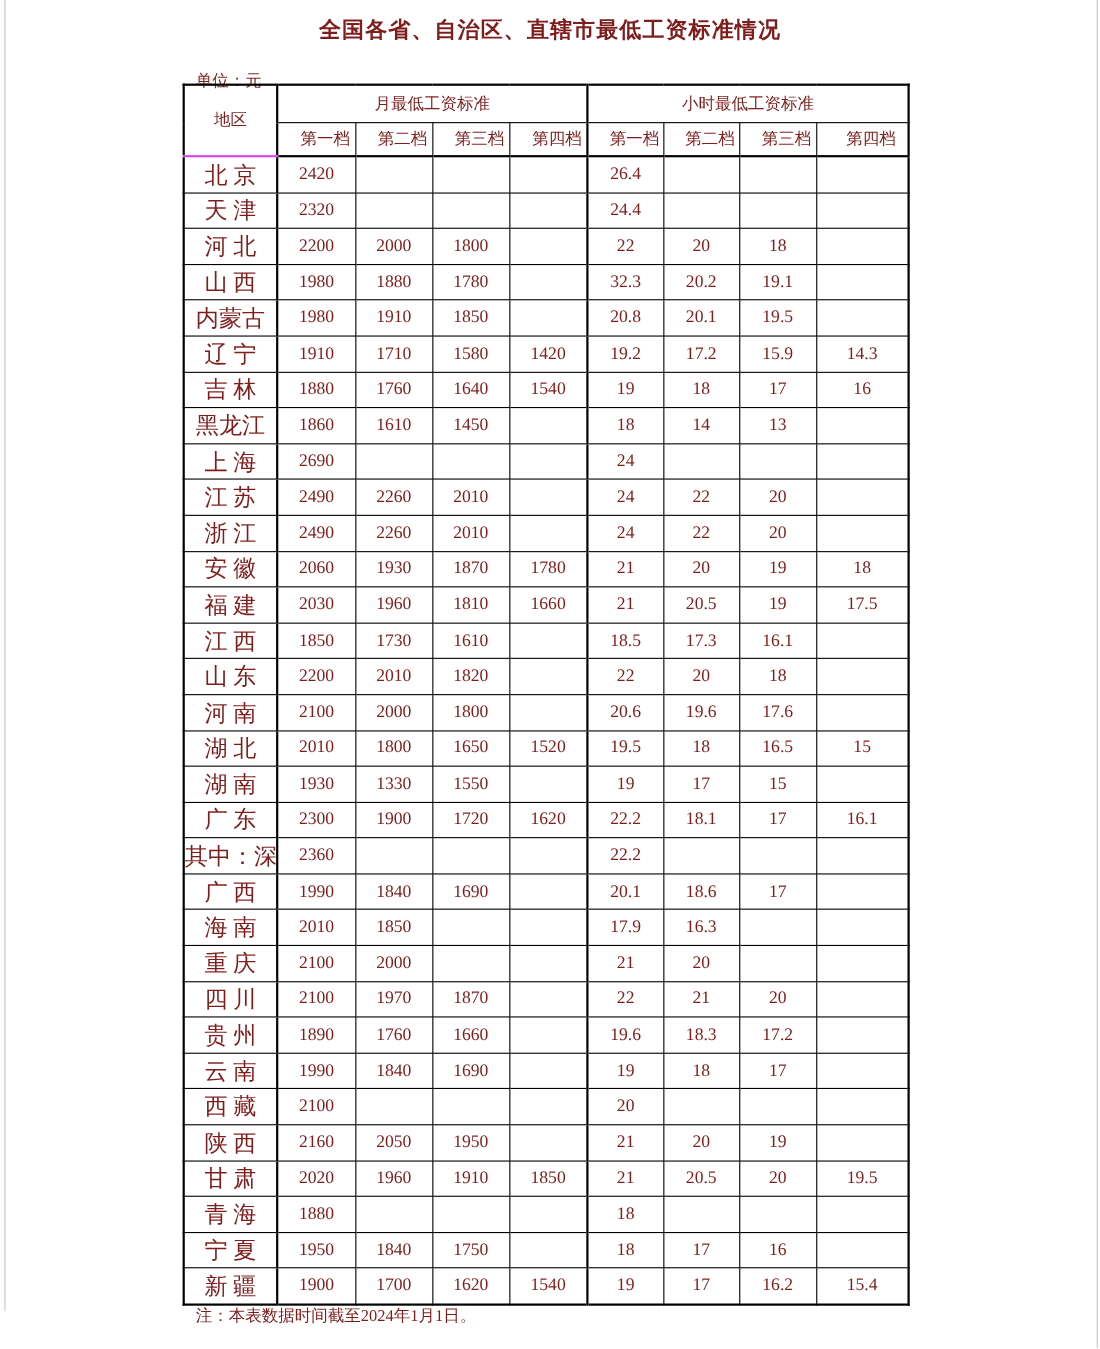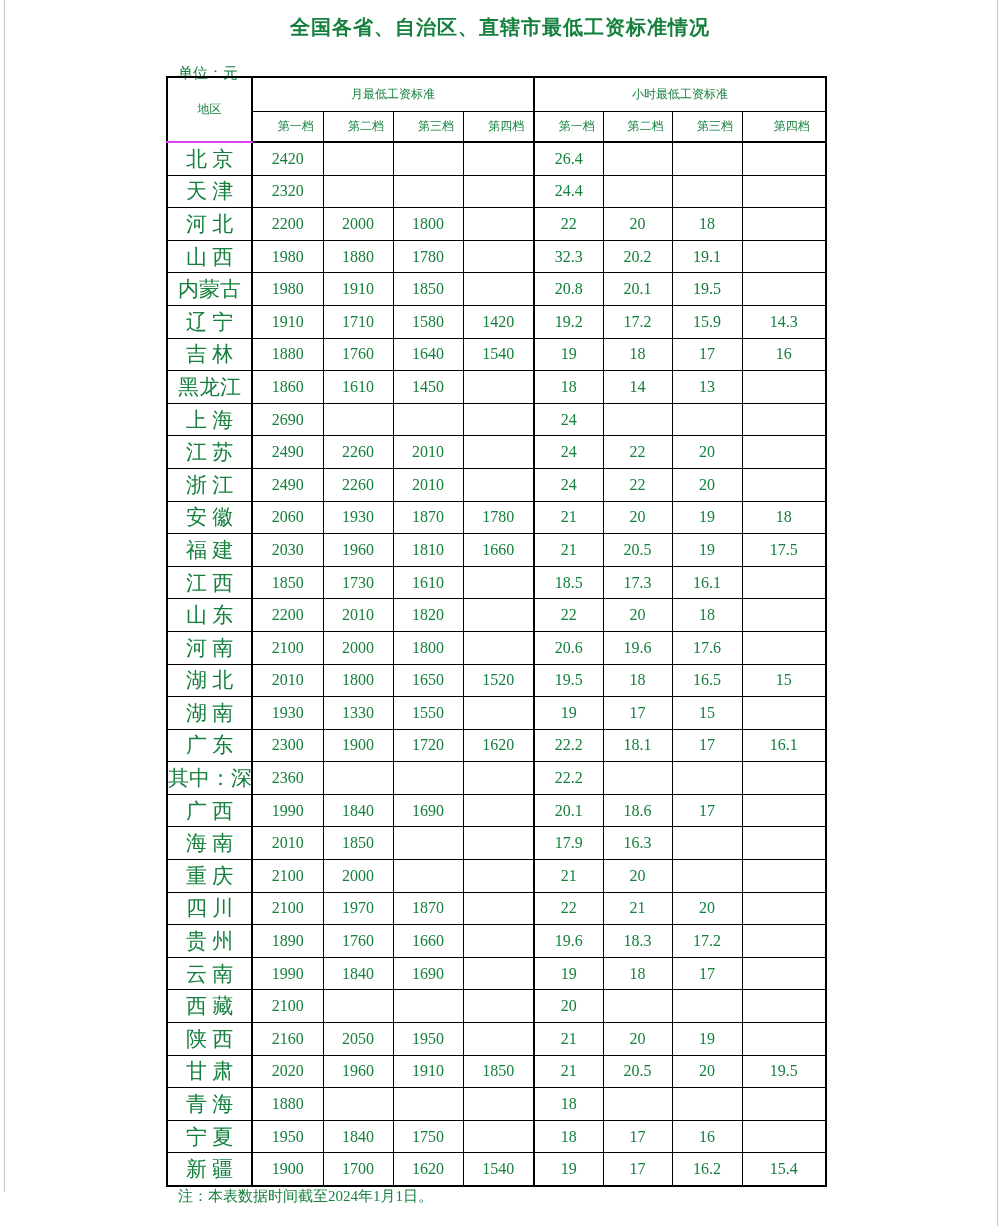--- a/index.html
+++ b/index.html
@@ -1,21 +1,21 @@
 <!DOCTYPE html>
 <html><head>
 <meta charset="utf-8">
 <style>
   html, body { margin: 0; padding: 0; background: #ffffff; }
   .page {
     position: relative;
     width: 1000px;
     height: 1226px;
     background: #ffffff;
-    color: #15803d;
+    color: #7f1d1d;
     font-family: "Liberation Serif", "DejaVu Serif", serif;
     overflow: hidden;
   }
   .page-edge-left {
     position: absolute; left: 4px; top: 0;
     width: 1px; height: 1192px; background: #c6c6c6;
   }
   .page-edge-right {
     position: absolute; left: 997px; top: 0;
     width: 1px; height: 1226px; background: #c6c6c6;
@@ -42,21 +42,21 @@
   }
   .wage-table th, .wage-table td {
     border: 1px solid #000;
     padding: 0;
     text-align: center;
     vertical-align: middle;
     font-weight: normal;
     overflow: hidden;
     white-space: nowrap;
   }
-  .wage-table th { font-size: 12px; }
+  .wage-table th { font-size: 15px; }
   .wage-table thead tr.group-row th { height: 33px; }
   .wage-table thead tr.subhead th { height: 29px; border-bottom: 2px solid #000; padding-left: 16px; }
   .wage-table th[rowspan] { border-bottom: 2px solid #d946ef; }
   .wage-table td { height: 31.6px; font-size: 16px; }
   .wage-table td.region { font-size: 21px; }
   .sec { border-left: 2px solid #000 !important; }
   .note {
     position: absolute; top: 1187px; left: 178px;
     font-size: 15px;
   }

